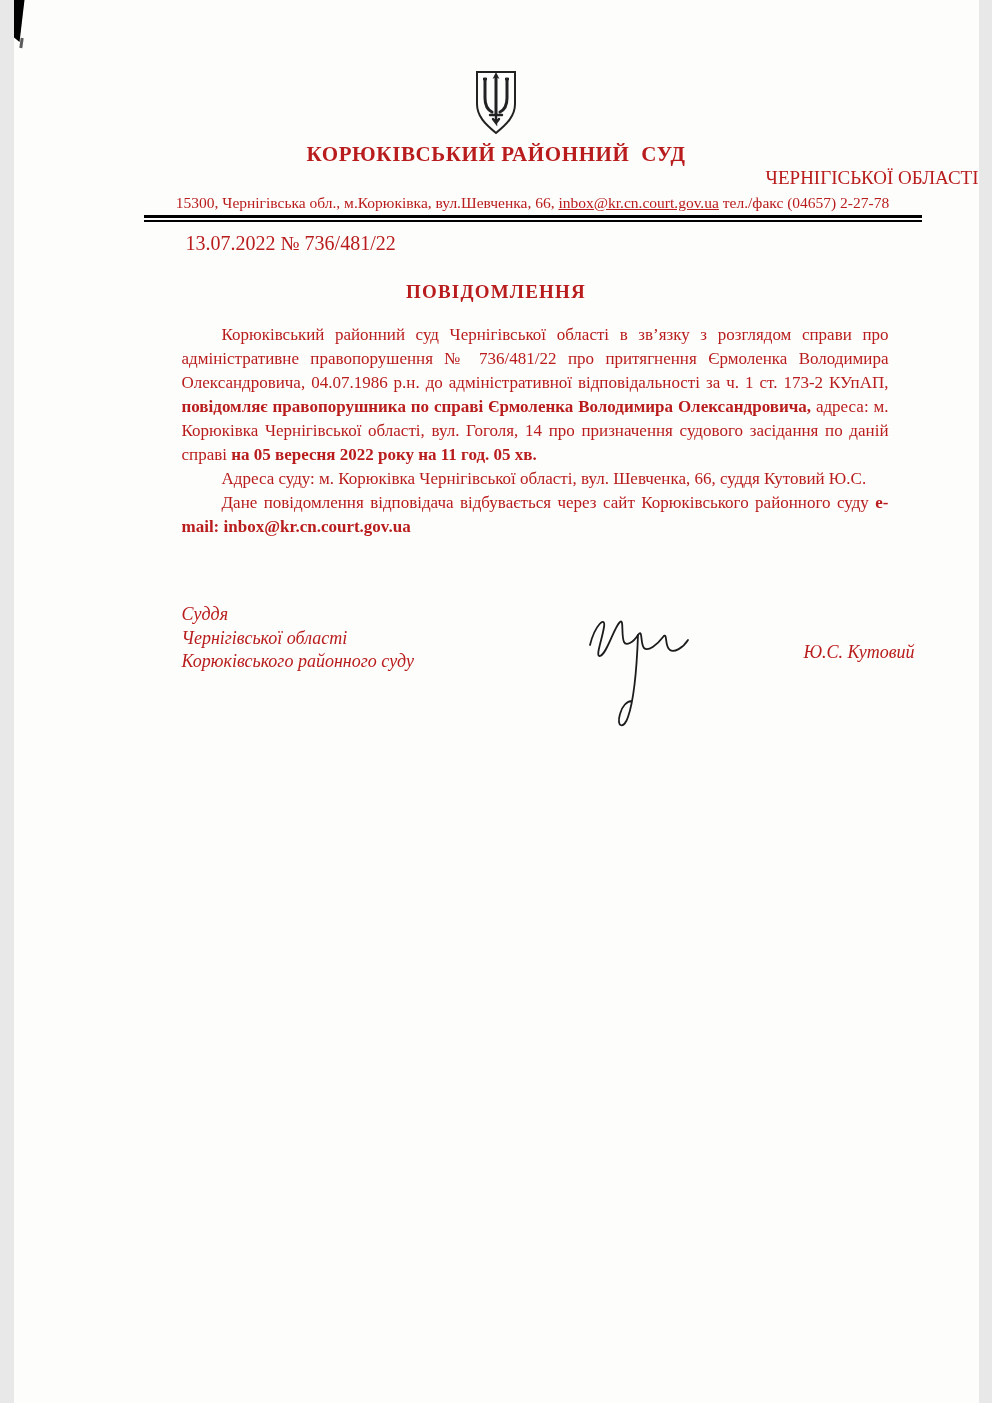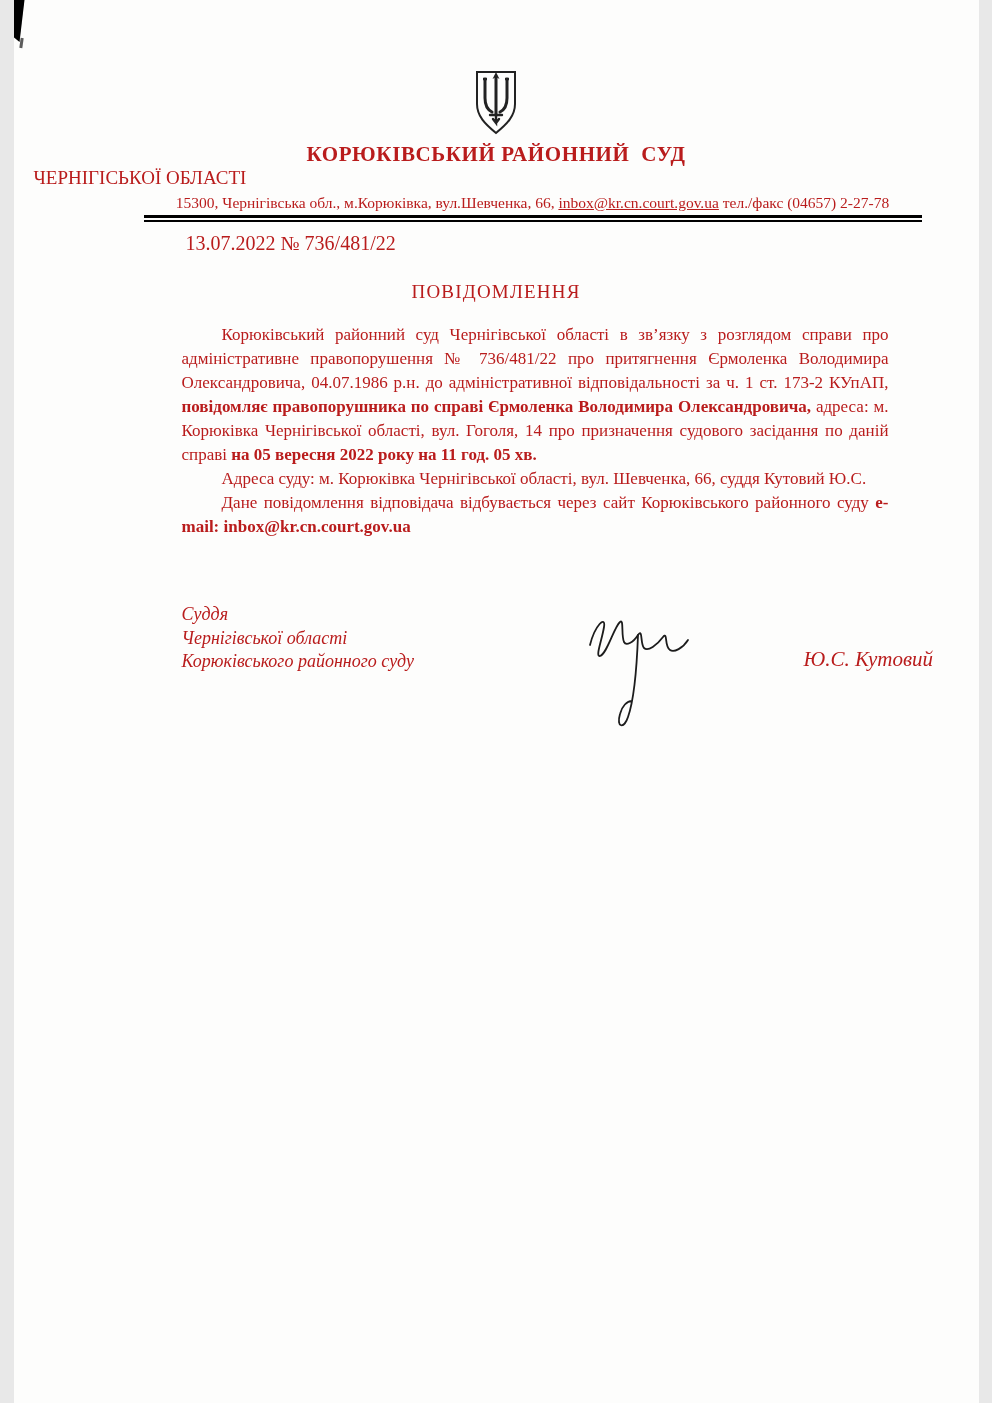--- a/index.html
+++ b/index.html
@@ -19,35 +19,35 @@
   }
   .edge-smudge{
     position:absolute;top:38px;left:6px;width:3px;height:10px;background:#333;
     transform:rotate(8deg);opacity:.8;
   }
   .emblem{display:block;margin:70px auto 6px auto;}
   .court-name{
     text-align:center;font-weight:bold;font-size:21px;letter-spacing:.6px;
     white-space:pre;line-height:24px;
   }
-  .court-region{text-align:left;font-size:19px;line-height:22px;margin-top:1px;margin-left:20px;}
+  .court-region{text-align:right;font-size:19px;line-height:22px;margin-top:1px;margin-left:20px;}
   .address-block{margin:5px 57px 0 130px;}
   .address-line{text-align:center;font-size:15.5px;line-height:18px;white-space:nowrap;}
   .email{text-decoration:underline;}
   .double-rule{margin-top:3px;border-top:3px solid #000;border-bottom:2px solid #000;height:2px;}
   .date-line{font-size:20px;line-height:24px;margin:9px 0 0 42px;}
-  .doc-title{text-align:center;font-weight:normal;font-size:19px;letter-spacing:1.2px;margin-top:26px;}
+  .doc-title{text-align:center;font-weight:bold;font-size:19px;letter-spacing:1.2px;margin-top:26px;}
   .body-text{margin:20px 90px 0 168px;font-size:17px;line-height:24px;text-align:justify;}
   .body-text p{margin:0;text-indent:40px;}
   .body-text strong{font-weight:bold;}
   .signature-block{
     position:relative;margin:64px 62px 0 168px;
     font-size:18px;line-height:23.5px;height:160px;font-style:italic;
   }
-  .sig-name{position:absolute;left:622px;top:45px;font-size:21px;white-space:nowrap;}
+  .sig-name{position:absolute;left:622px;top:38px;font-size:18px;white-space:nowrap;}
   .sig-scribble{position:absolute;left:398px;top:2px;}
 </style>
 </head>
 <body>
 
 <div class="page">
 
   <div class="corner-artifact"></div>
   <div class="edge-smudge"></div>
 

